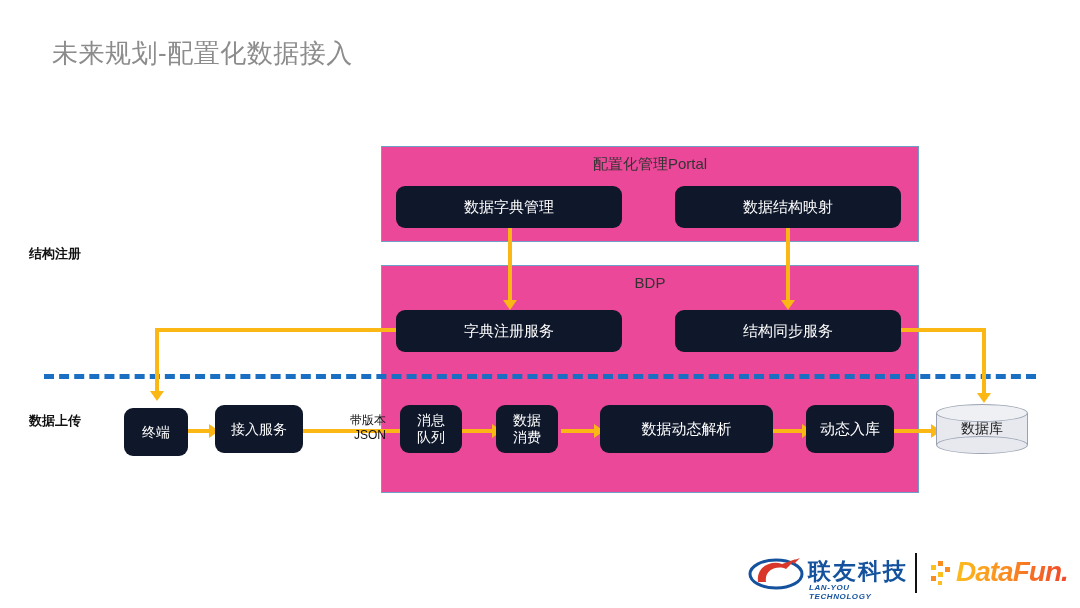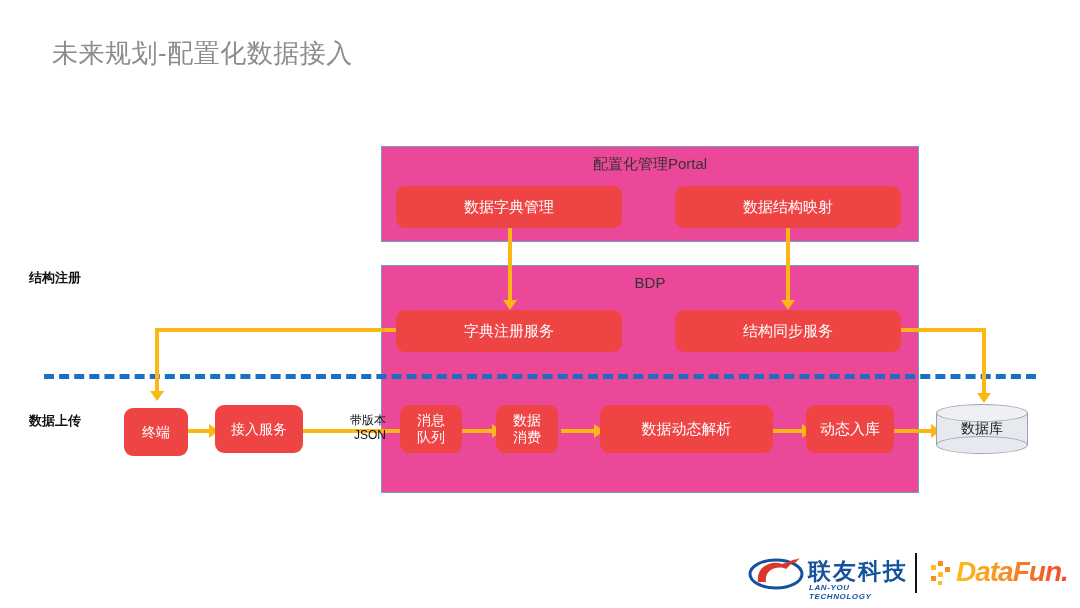--- a/index.html
+++ b/index.html
@@ -21,21 +21,21 @@
     position:absolute;border:1.5px solid #6f9ec8;background:#ec4899;
     box-sizing:border-box;
   }
   .panel-title{
     position:absolute;width:100%;text-align:center;top:8px;left:0;
     font-size:15px;color:#333333;
   }
 
   
   .node{
-    position:absolute;background:#ef4444;color:#ffffff;
+    position:absolute;background:#0f172a;color:#ffffff;
     border-radius:9px;box-sizing:border-box;
     display:flex;align-items:center;justify-content:center;
     text-align:center;line-height:1.2;font-size:15px;
   }
   .node.small{font-size:14px;}
 
   
   .db{position:absolute;}
   .db .body{
     position:absolute;left:0;top:9px;width:100%;height:calc(100% - 18px);
@@ -116,21 +116,21 @@
   <div class="slide-title">未来规划-配置化数据接入</div>
 
   <div class="panel" style="left:381px;top:146px;width:538px;height:96px;">
     <div class="panel-title">配置化管理Portal</div>
   </div>
 
   <div class="panel" style="left:381px;top:265px;width:538px;height:228px;">
     <div class="panel-title">BDP</div>
   </div>
 
-  <div class="lane-label" style="left:29px;top:245px;margin-top:24px;">结构注册</div>
+  <div class="lane-label" style="left:29px;top:245px;">结构注册</div>
   <div class="lane-label" style="left:29px;top:412px;">数据上传</div>
 
   <div class="dash-line" style="left:44px;top:374px;width:992px;"></div>
 
   <div class="vline" style="left:508px;top:227px;width:4px;height:76px;"></div>
   <div class="arrow-d" style="left:503px;top:300px;"></div>
 
   <div class="vline" style="left:786px;top:227px;width:4px;height:76px;"></div>
   <div class="arrow-d" style="left:781px;top:300px;"></div>
 

